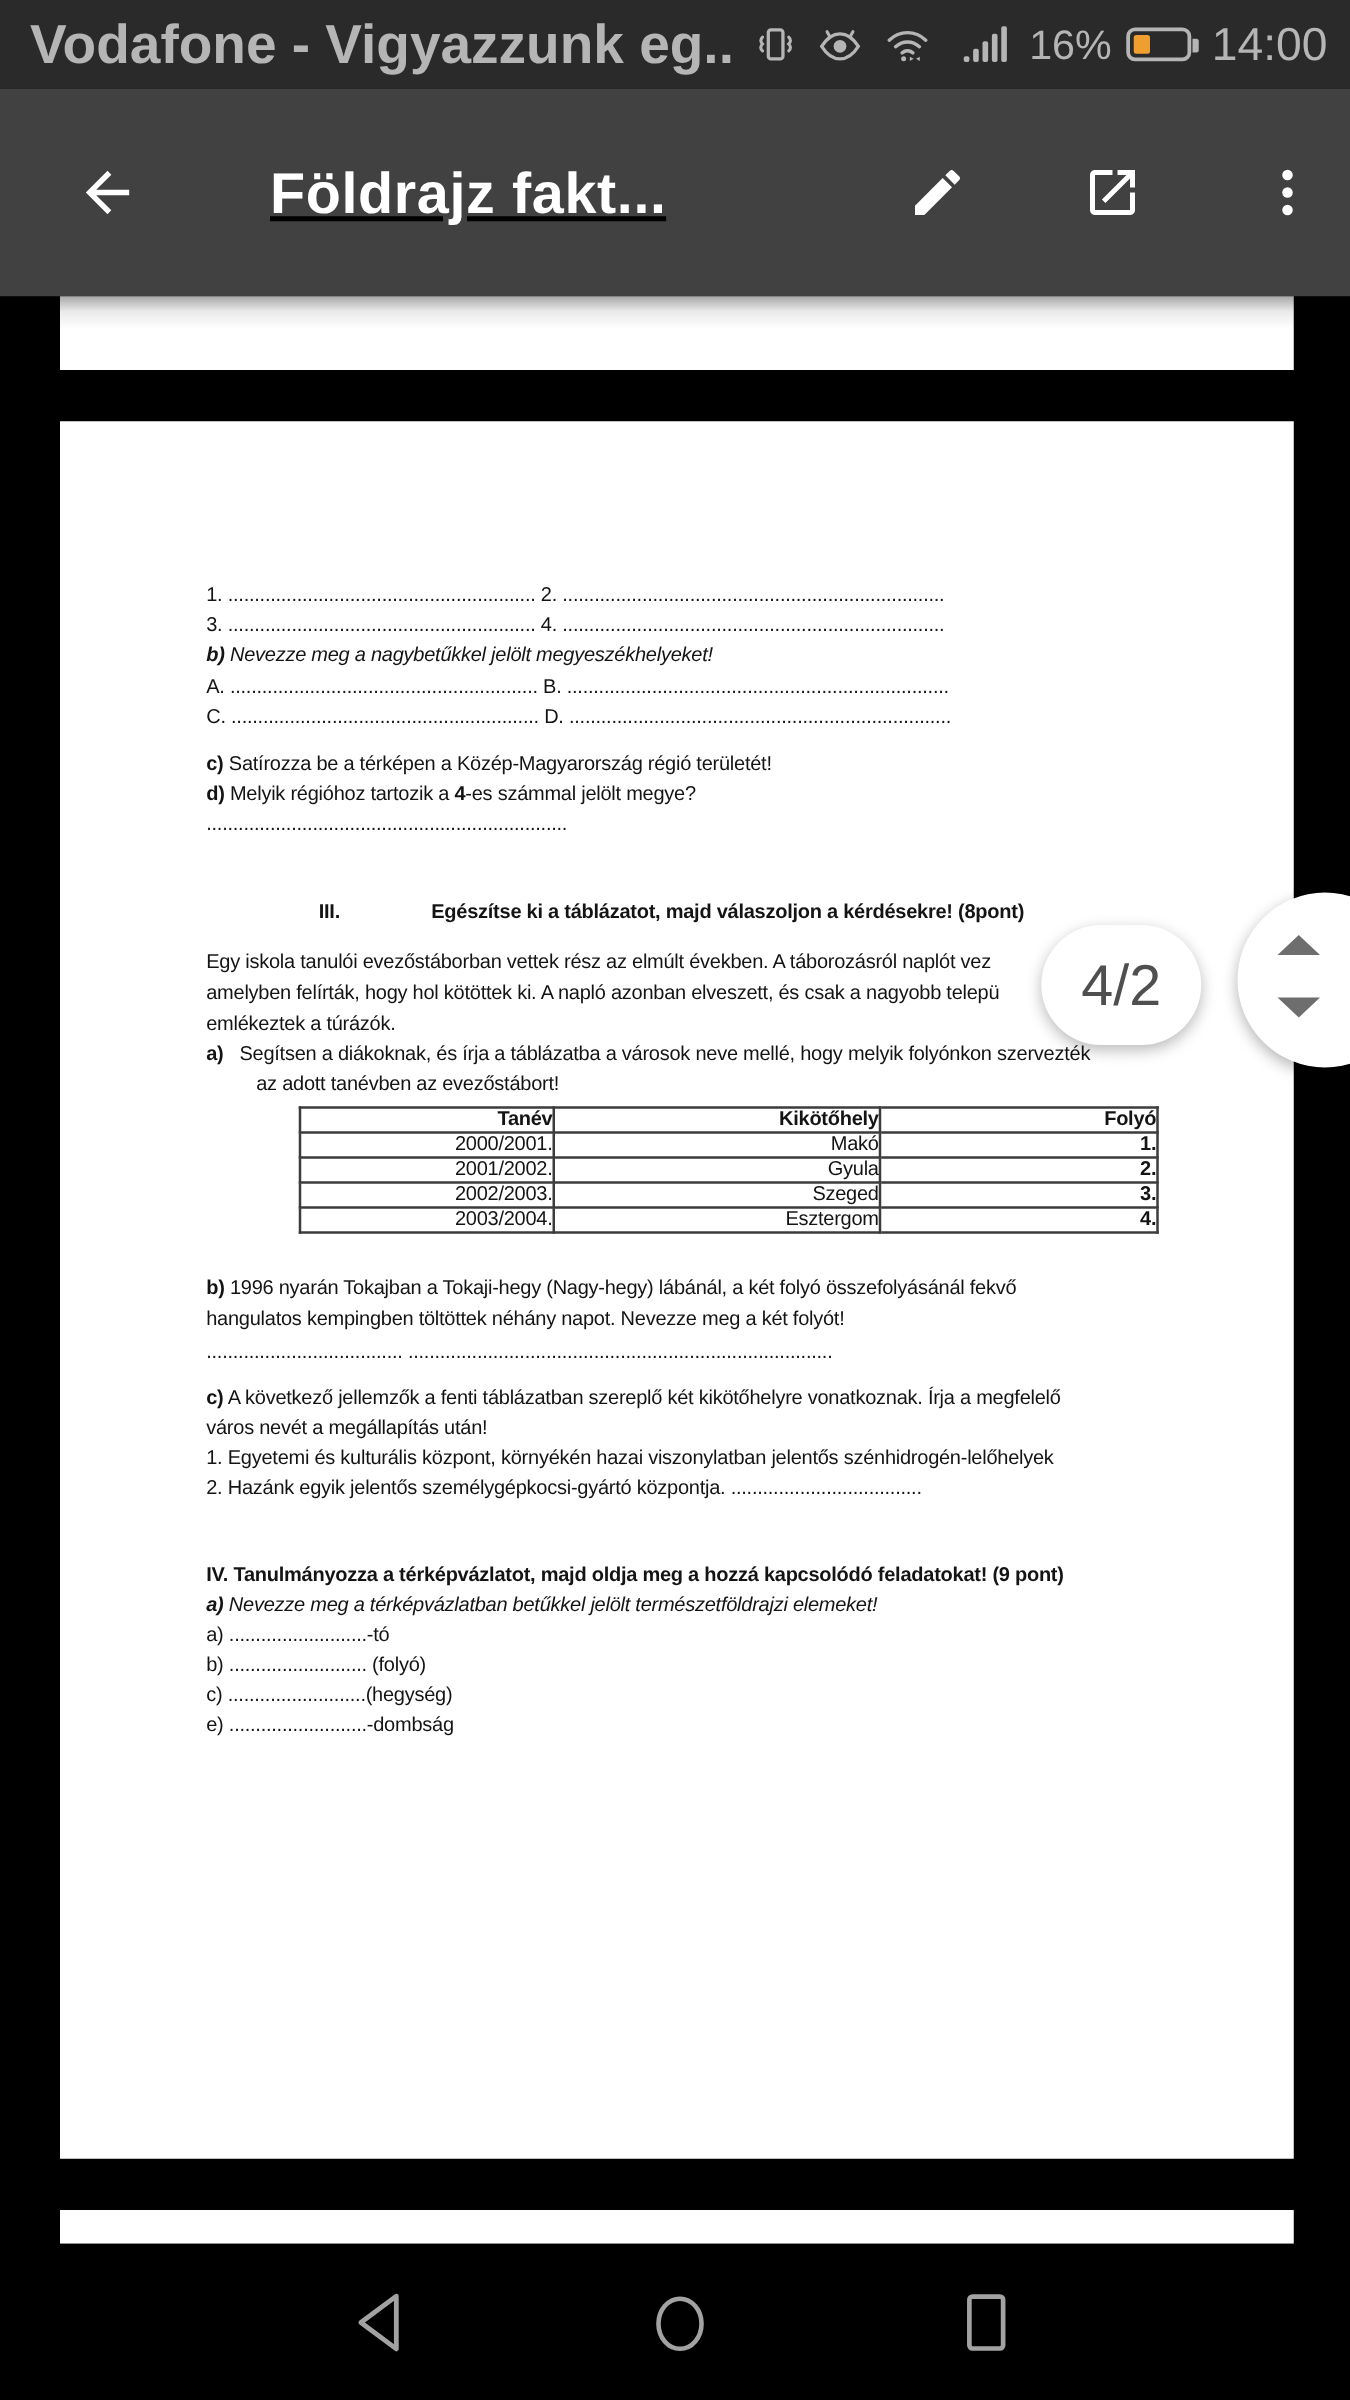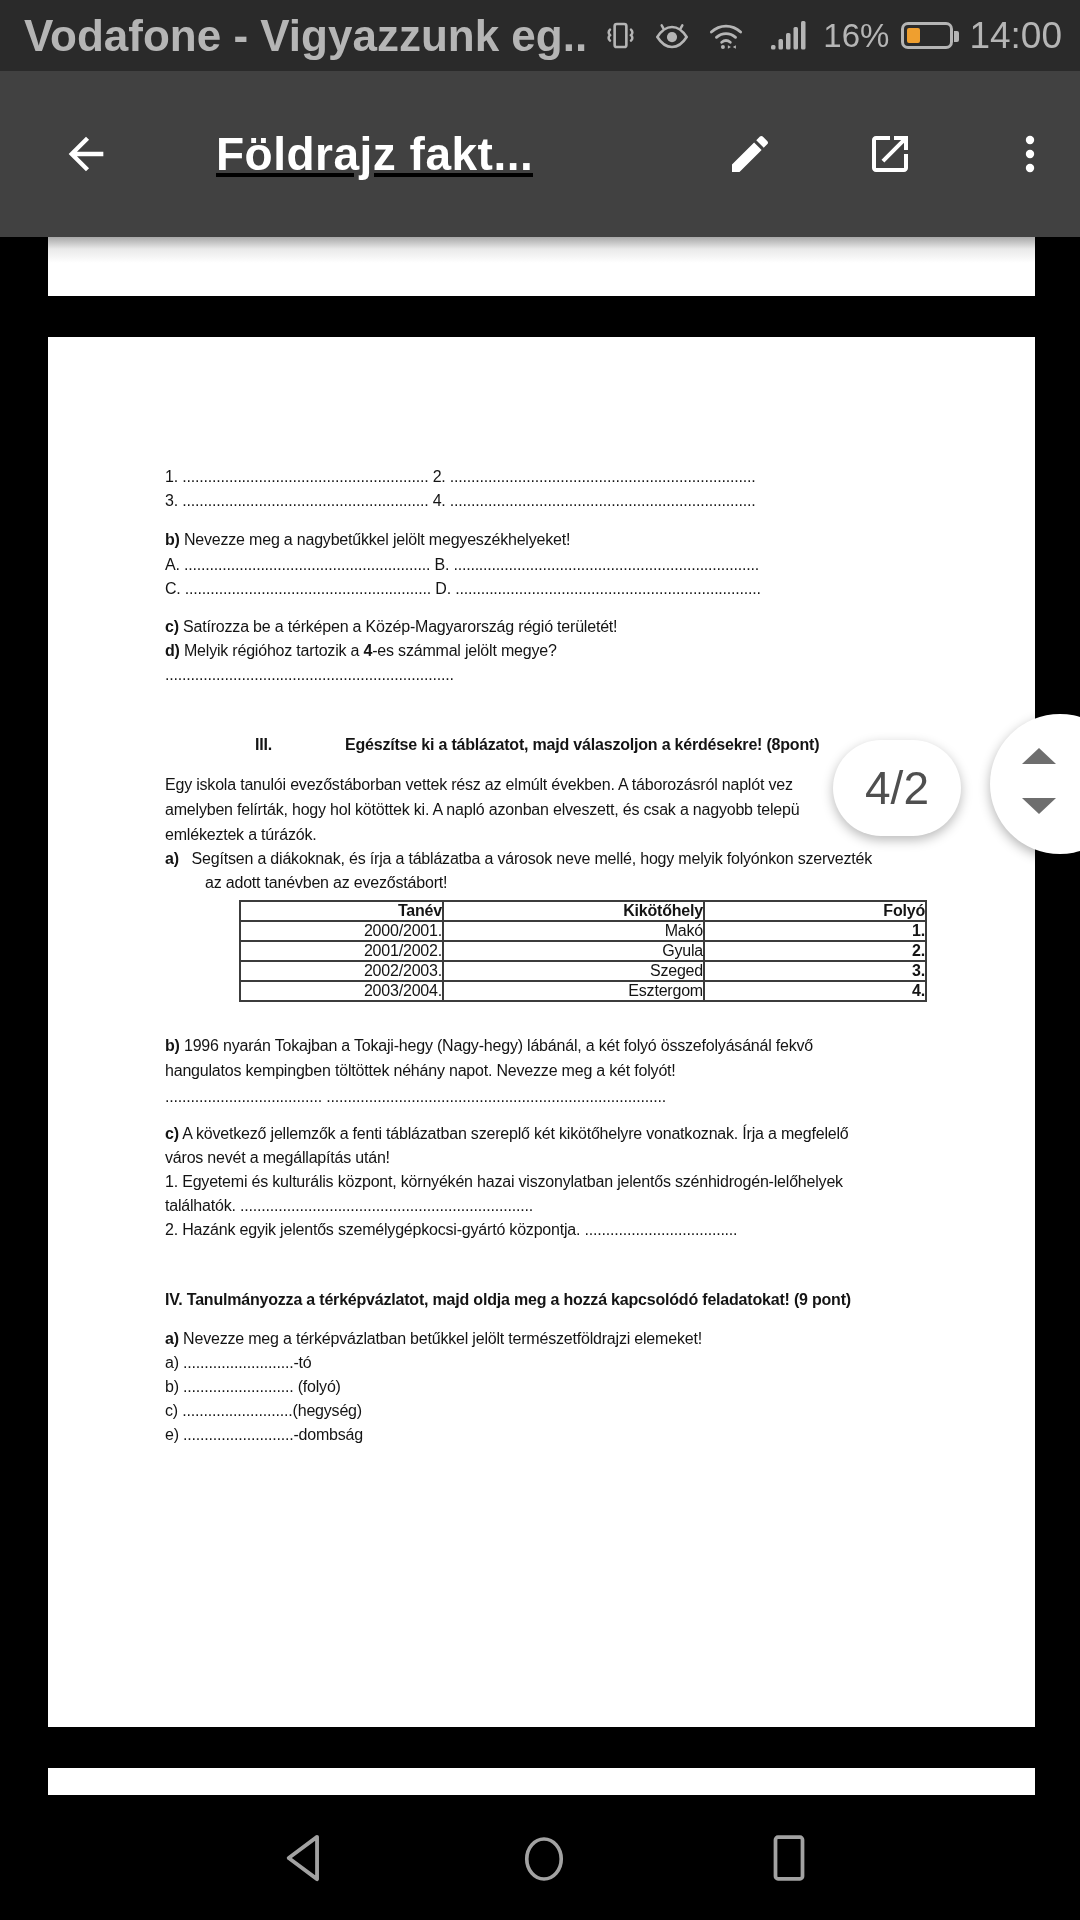--- a/index.html
+++ b/index.html
@@ -36,21 +36,21 @@
   .strip.bottom{top:1768px;height:27px;}
 
   .page{position:absolute;left:48px;top:337px;width:987px;height:1390px;background:#fff;overflow:hidden;}
   .page-content{padding:128px 0 0 117px;color:#141414;}
   .ln{font-size:16px;line-height:24px;letter-spacing:-0.2px;white-space:nowrap;}
   .b{font-weight:bold;}
   .sec-heading{margin-left:90px;font-weight:bold;}
   .sec-heading .num{display:inline-block;width:90px;}
   .hang{padding-left:40px;text-indent:-40px;}
 
-  .mt15{margin-top:15px;} .mt1{margin-top:1px;} .mt14{margin-top:14px;} .mt23{}
+  .mt15{font-style:italic;} .mt1{margin-top:1px;} .mt14{margin-top:14px;} .mt23{}
   .mt46{margin-top:46px;} .mt16{margin-top:16px;} .mt32{margin-top:32px;}
   .mt2{margin-top:2px;} .mt13{margin-top:13px;}
 
   table.rivers{border-collapse:collapse;table-layout:fixed;width:686px;margin:5px 0 0 74px;}
   table.rivers th,table.rivers td{border:2px solid #3c3c3c;height:18px;padding:0 0 0 9px;
       font-size:16px;line-height:18px;text-align:right;letter-spacing:-0.2px;font-weight:normal;}
   table.rivers th{font-weight:bold;}
   table.rivers td.b{font-weight:bold;}
   .col1{width:203px;} .col2{width:261px;} .col3{width:222px;}
 
@@ -193,21 +193,20 @@
             </tbody>
         </table>
 
         <div class="ln mt32"><span class="b">b)</span> <span>1996 nyarán Tokajban a Tokaji-hegy (Nagy-hegy) lábánál, a két folyó összefolyásánál fekvő</span></div>
         <div class="ln mt1">hangulatos kempingben töltöttek néhány napot. Nevezze meg a két folyót!</div>
         <div class="ln mt2">..................................... ................................................................................</div>
 
         <div class="ln mt13"><span class="b">c)</span> <span>A következő jellemzők a fenti táblázatban szereplő két kikötőhelyre vonatkoznak. Írja a megfelelő</span></div>
         <div class="ln">város nevét a megállapítás után!</div>
         <div class="ln">1. Egyetemi és kulturális központ, környékén hazai viszonylatban jelentős szénhidrogén-lelőhelyek</div>
-        <div class="ln">találhatók. .....................................................................</div>
         <div class="ln">2. Hazánk egyik jelentős személygépkocsi-gyártó központja. ....................................</div>
 
         <div class="ln b mt46">IV. Tanulmányozza a térképvázlatot, majd oldja meg a hozzá kapcsolódó feladatokat! (9 pont)</div>
 
         <div class="ln mt15"><span class="b">a)</span> <span>Nevezze meg a térképvázlatban betűkkel jelölt természetföldrajzi elemeket!</span></div>
         <div class="ln">a) ..........................-tó</div>
         <div class="ln">b) .......................... (folyó)</div>
         <div class="ln">c) ..........................(hegység)</div>
         <div class="ln">e) ..........................-dombság</div>
       </div>

